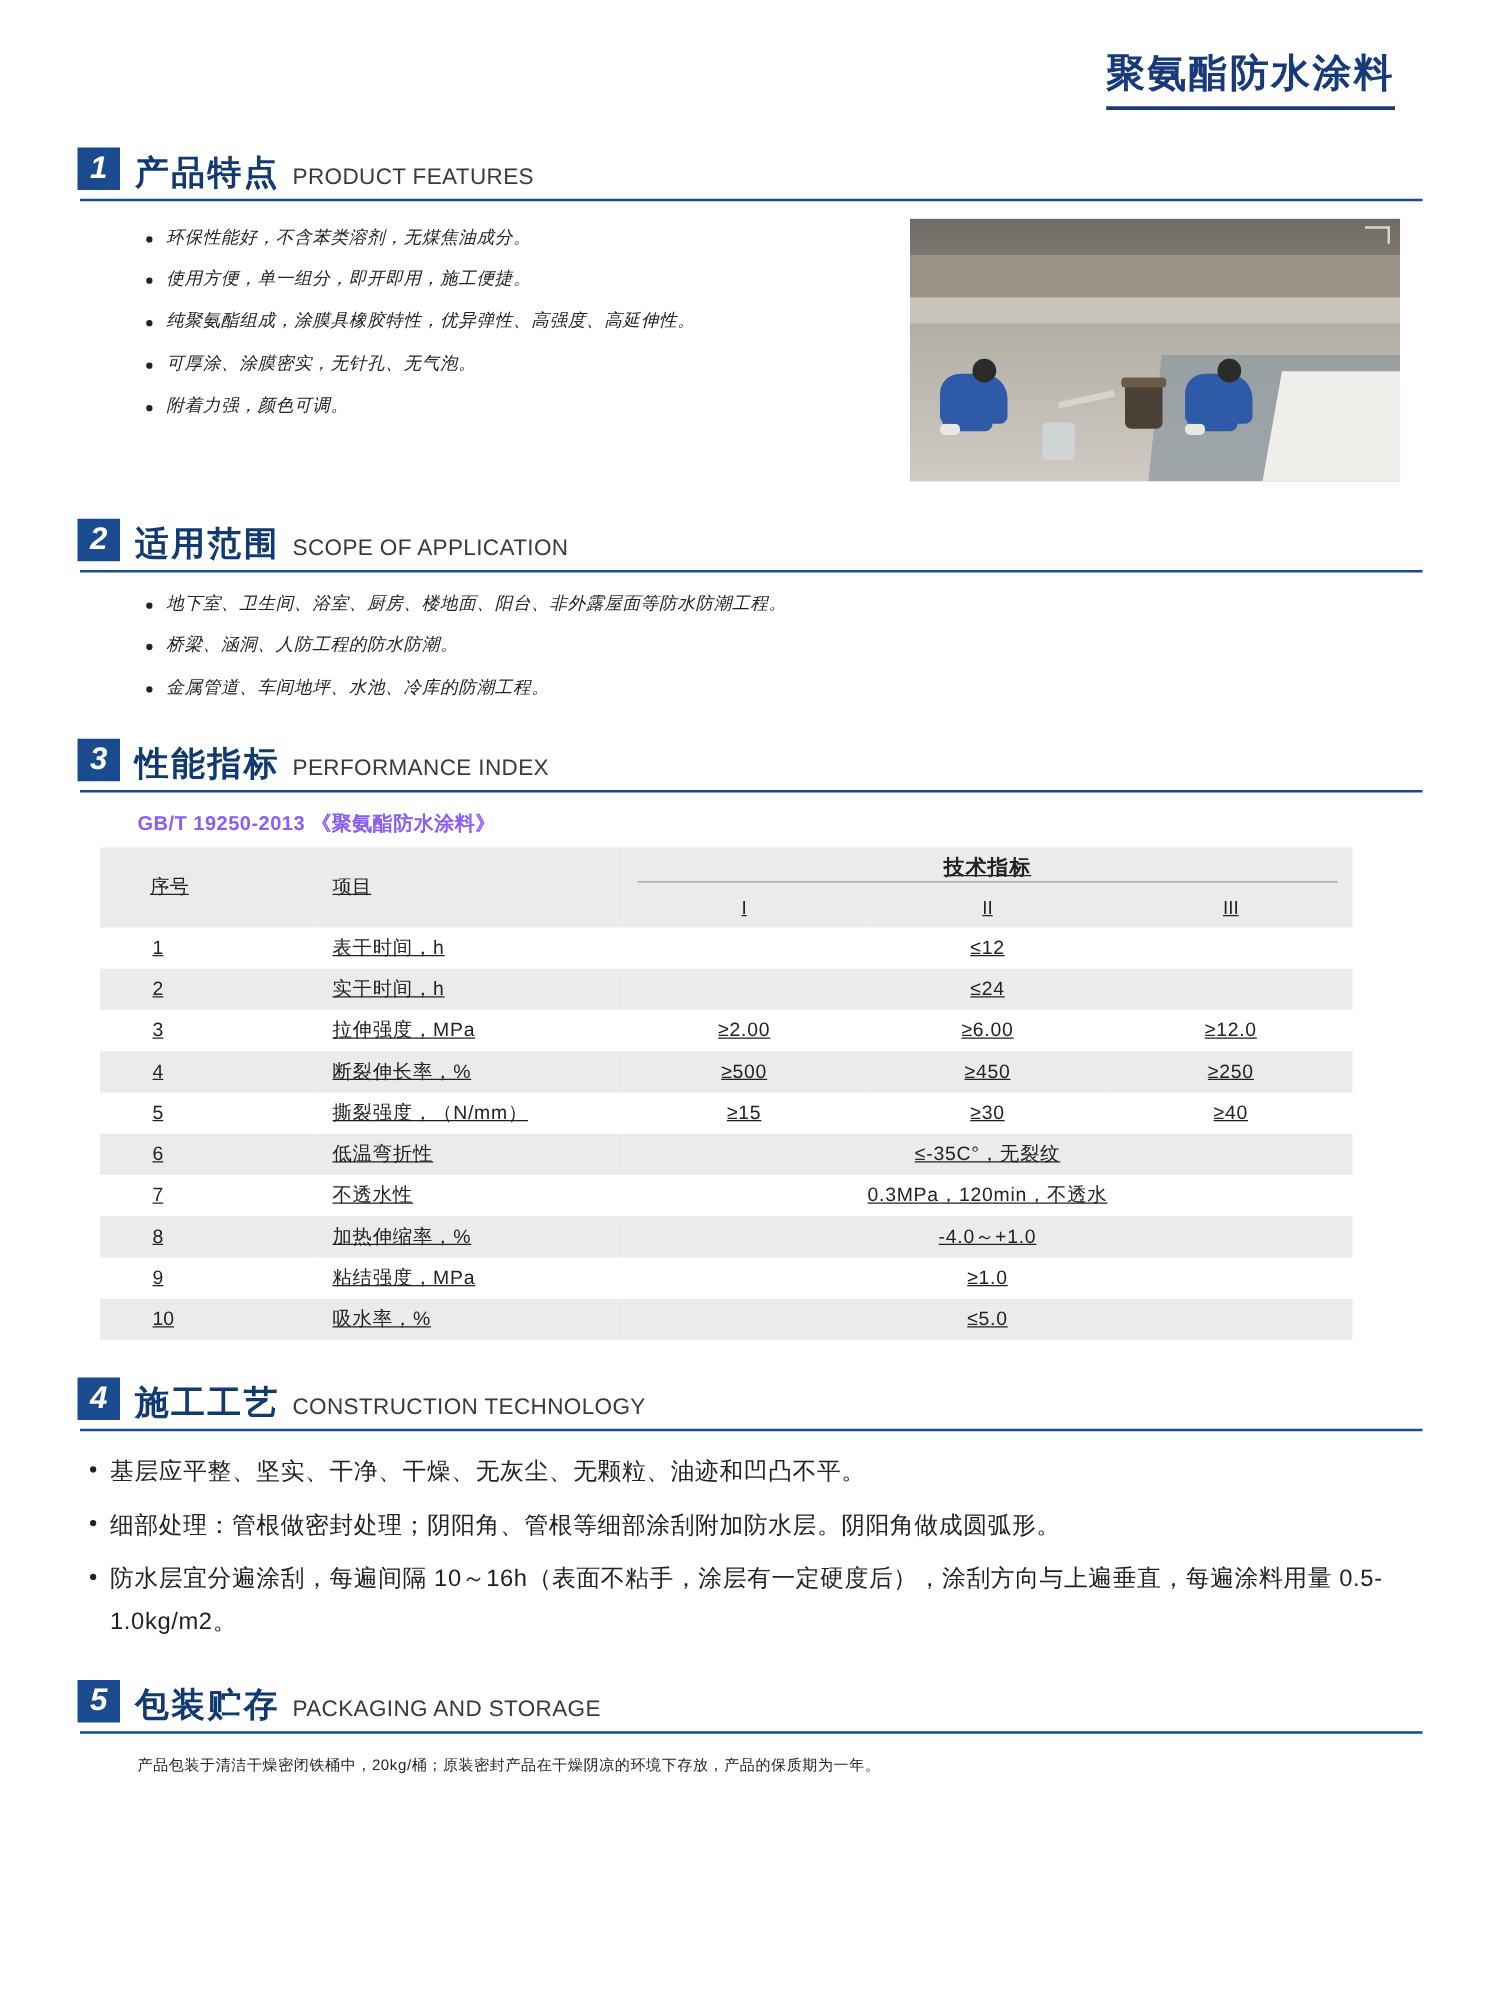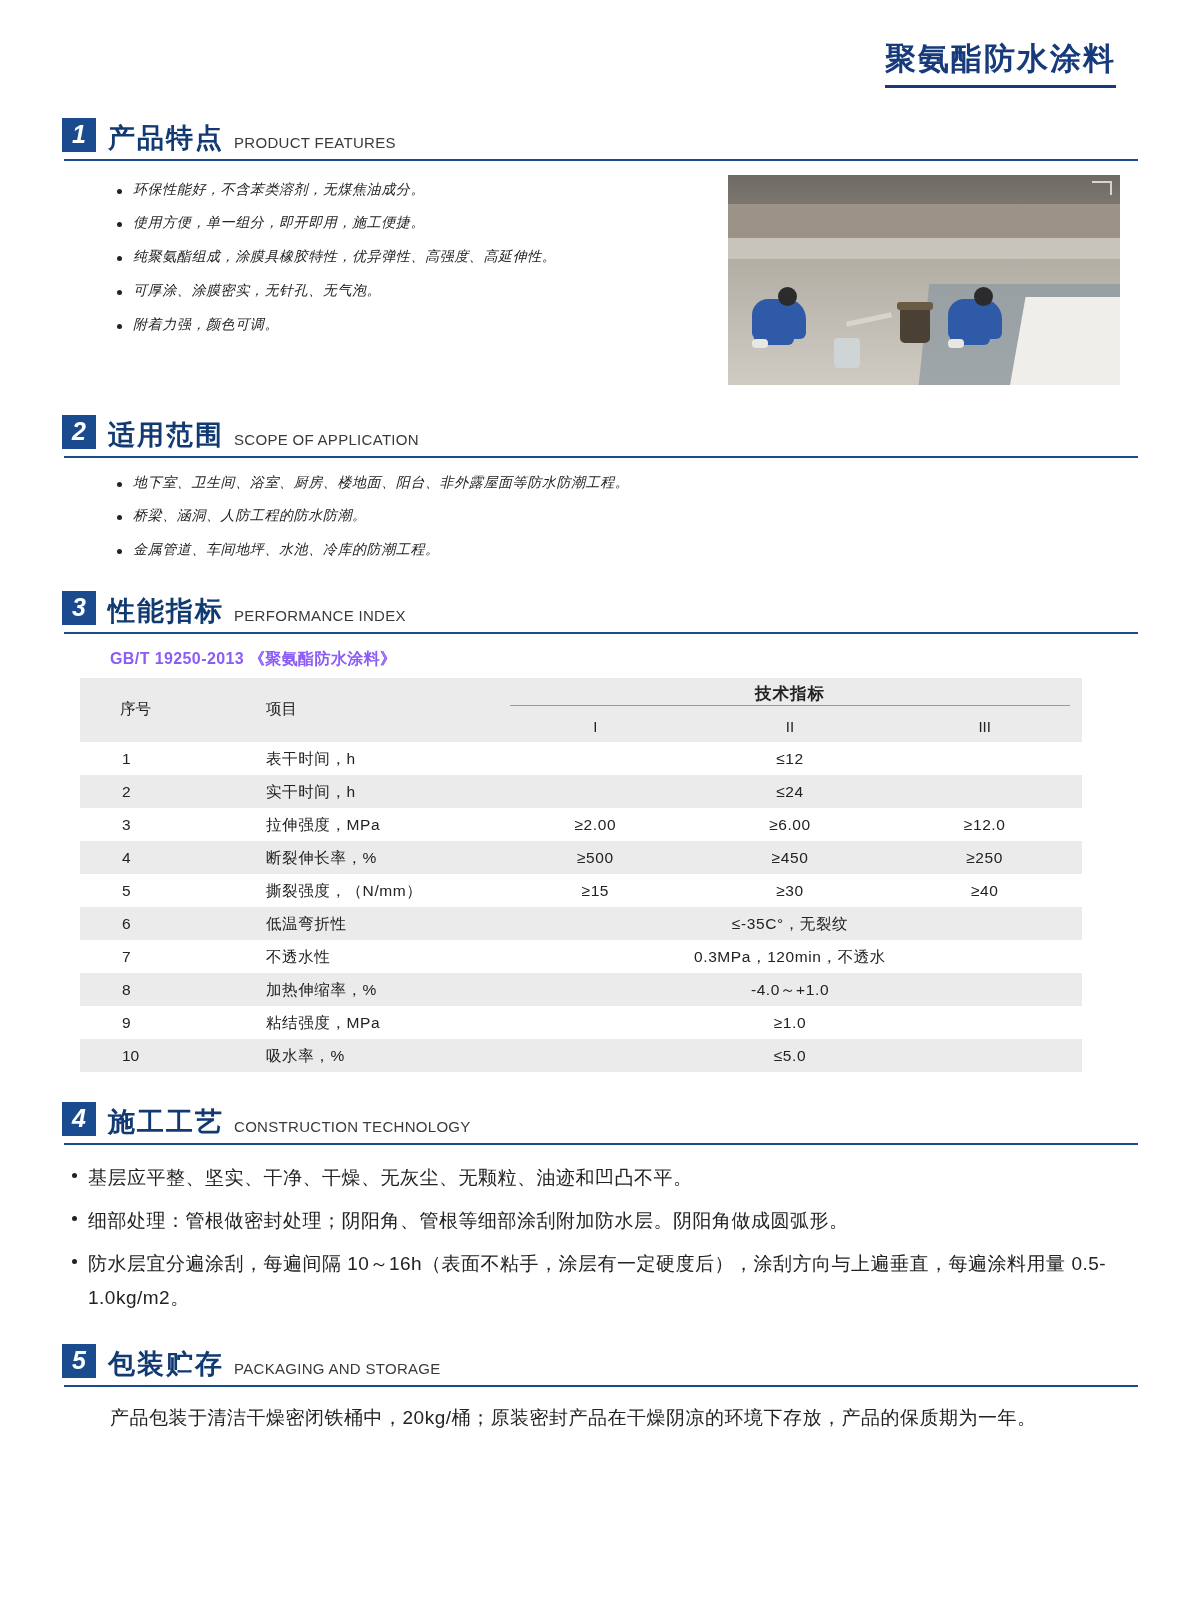--- a/index.html
+++ b/index.html
@@ -68,21 +68,21 @@
   }
   .sec-cn {
     font-size: 27px;
     font-weight: bold;
     color: #123a72;
     letter-spacing: 2px;
     line-height: 1;
     margin-right: 10px;
   }
   .sec-en {
-    font-size: 15px;
+    font-size: 18px;
     color: #3a3a3a;
     letter-spacing: 0.3px;
     line-height: 1;
     padding-bottom: 2px;
   }
   .sec-rule {
     border-bottom: 2px solid #1b4b8f;
     margin-top: 2px;
     margin-left: 2px;
   }
@@ -253,20 +253,21 @@
     margin-left: 18px;
     border-collapse: collapse;
     font-size: 15.5px;
     color: #222;
     table-layout: fixed;
   }
   table.perf td, table.perf th {
     padding: 0;
     font-weight: normal;
     vertical-align: middle;
+    text-decoration: underline;
   }
   .perf thead tr.hdr1 td {
     background: #ebebeb;
     height: 34px;
   }
   .perf thead tr.hdr2 td {
     background: #ebebeb;
     height: 30px;
     text-align: center;
     font-size: 15px;
@@ -318,21 +319,21 @@
     left: 10px;
     top: 12px;
     width: 5px; height: 5px;
     border-radius: 50%;
     background: #222;
   }
 
   
   .pack-text {
     margin: 16px 0 0 48px;
-    font-size: 19px;
+    font-size: 12px;
     letter-spacing: .5px;
     color: #222;
     line-height: 1.6;
   }
 </style>
 </head>
 <body>
 
 <div class="page">
 

